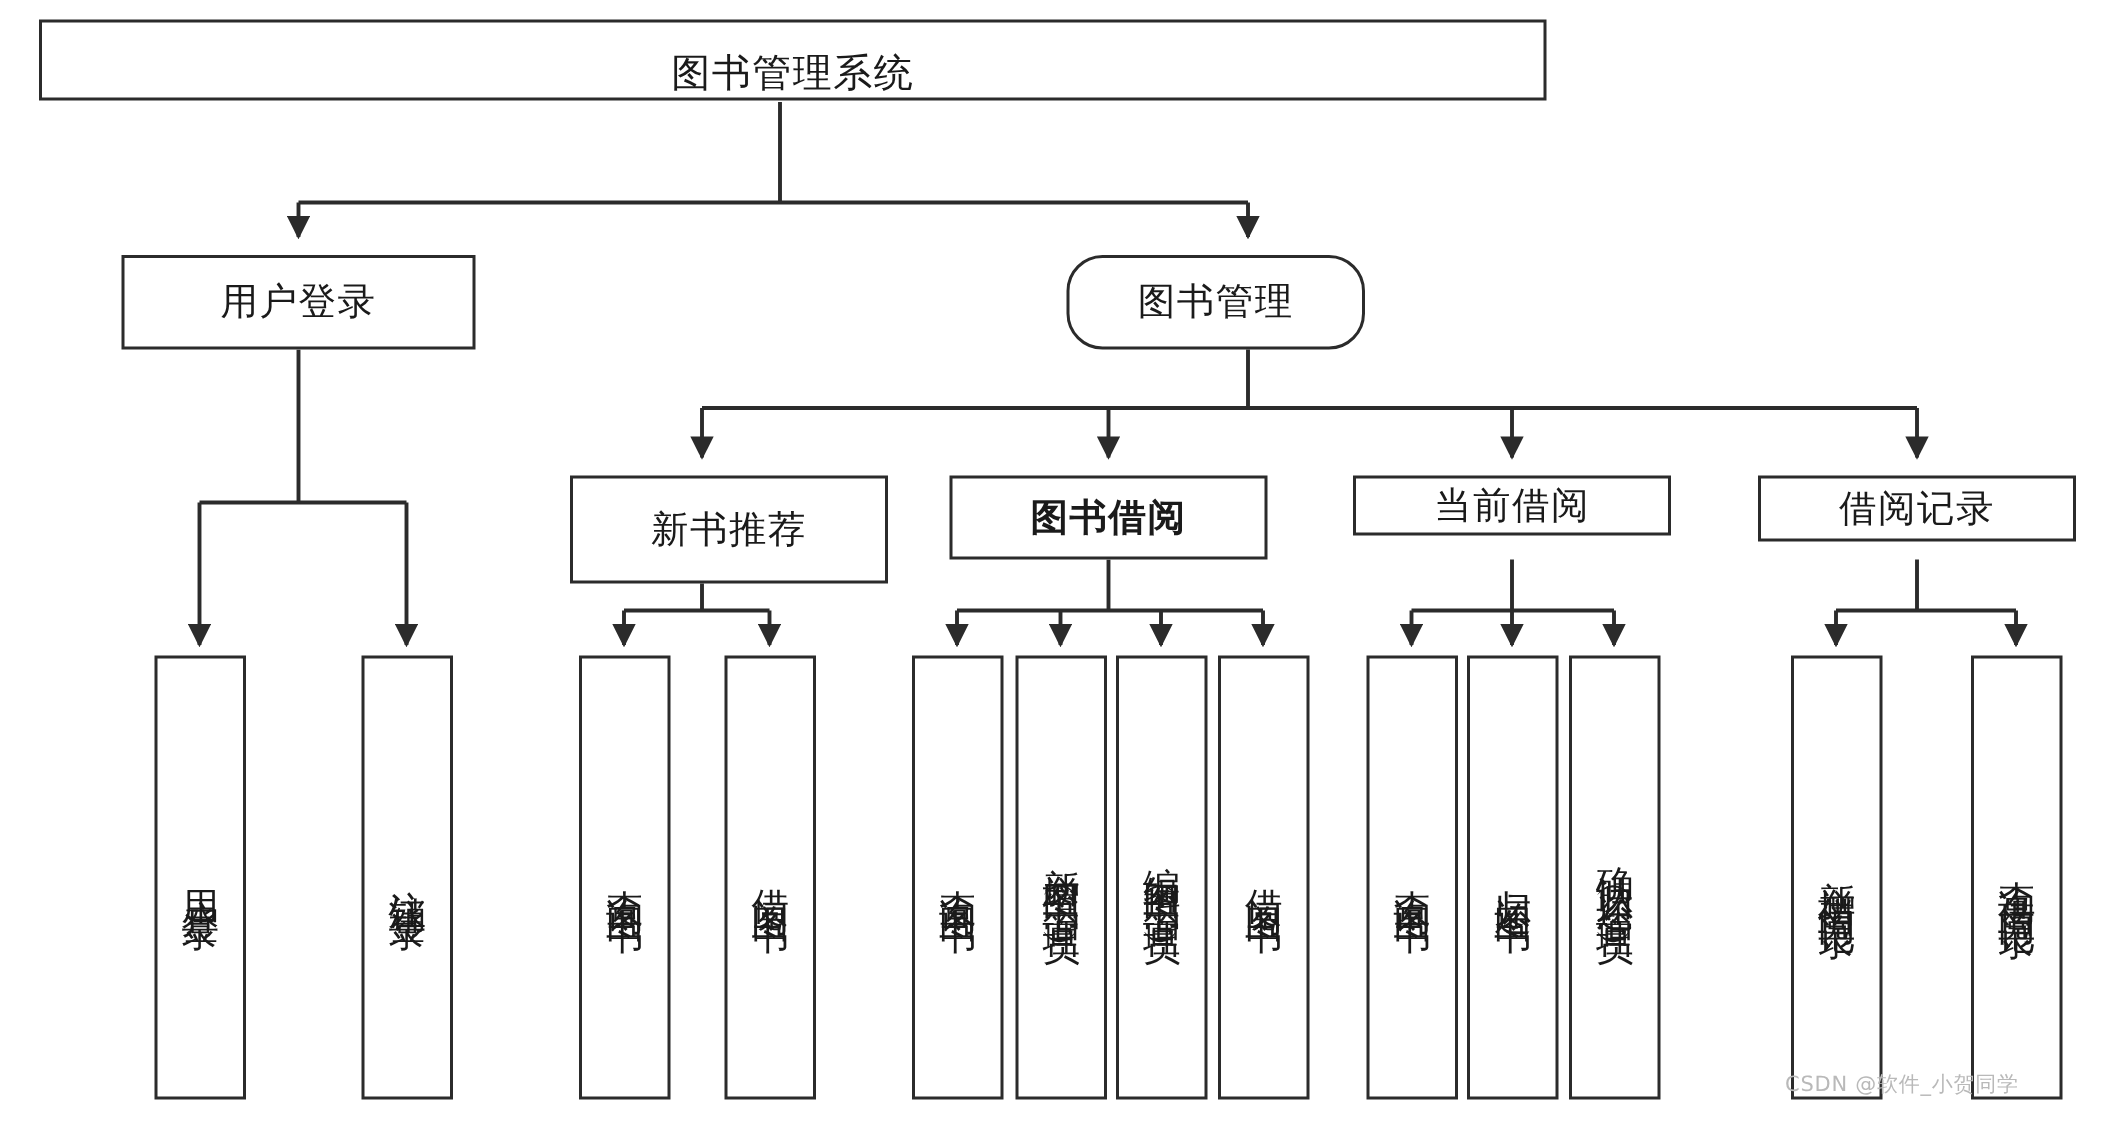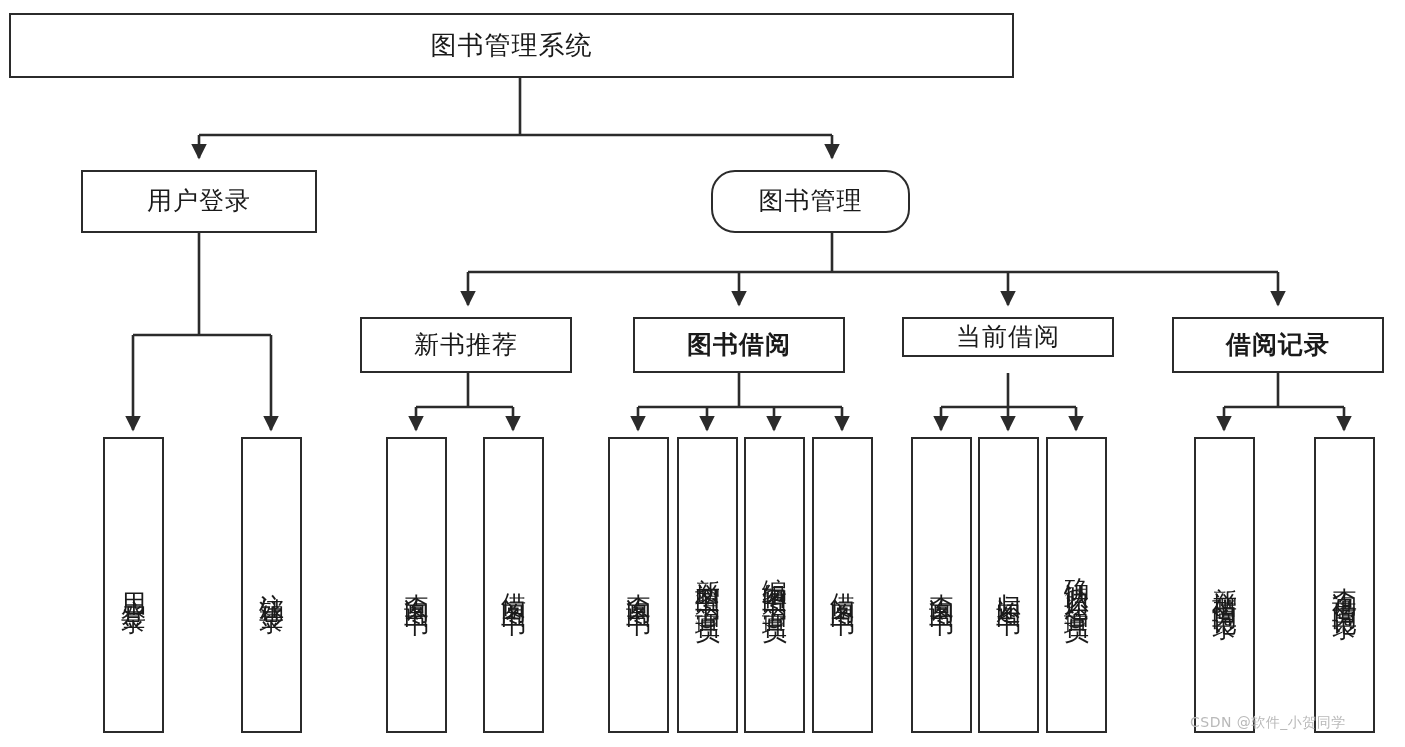--- a/index.html
+++ b/index.html
@@ -120,41 +120,41 @@
       <path d="M 1008 407 L 1008 430" marker-end="url(#arrow)"></path>
       <path d="M 1076 407 L 1076 430" marker-end="url(#arrow)"></path>
 
       <path d="M 1278 373 L 1278 407"></path>
       <path d="M 1224 407 L 1344 407"></path>
       <path d="M 1224 407 L 1224 430" marker-end="url(#arrow)"></path>
       <path d="M 1344 407 L 1344 430" marker-end="url(#arrow)"></path>
     </g>
   </svg>
 
-  <div class="node horiz title" style="left:9px; top:13px; width:1005px; height:65px;">
+  <div class="node horiz title" style="left:26px; top:13px; width:1005px; height:54px;align-items:flex-end;">
     <span class="label">图书管理系统</span>
   </div>
 
   <div class="node horiz" style="left:81px; top:170px; width:236px; height:63px;">
     <span class="label">用户登录</span>
   </div>
   <div class="node horiz" style="left:711px; top:170px; width:199px; height:63px;border-radius:24px;">
     <span class="label">图书管理</span>
   </div>
 
-  <div class="node horiz" style="left:360px; top:317px; width:212px; height:56px;">
+  <div class="node horiz" style="left:380px; top:317px; width:212px; height:72px;">
     <span class="label">新书推荐</span>
   </div>
   <div class="node horiz" style="left:633px; top:317px; width:212px; height:56px;font-weight:bold;">
     <span class="label">图书借阅</span>
   </div>
   <div class="node horiz" style="left:902px; top:317px; width:212px; height:40px;">
     <span class="label">当前借阅</span>
   </div>
-  <div class="node horiz" style="left:1172px; top:317px; width:212px; height:56px;font-weight:bold;">
+  <div class="node horiz" style="left:1172px; top:317px; width:212px; height:44px;">
     <span class="label">借阅记录</span>
   </div>
 
   <div class="node vert" style="left:103px; top:437px; width:61px; height:296px;">
     <span class="label">用户登录</span>
   </div>
   <div class="node vert" style="left:241px; top:437px; width:61px; height:296px;">
     <span class="label">注销登录</span>
   </div>
 

